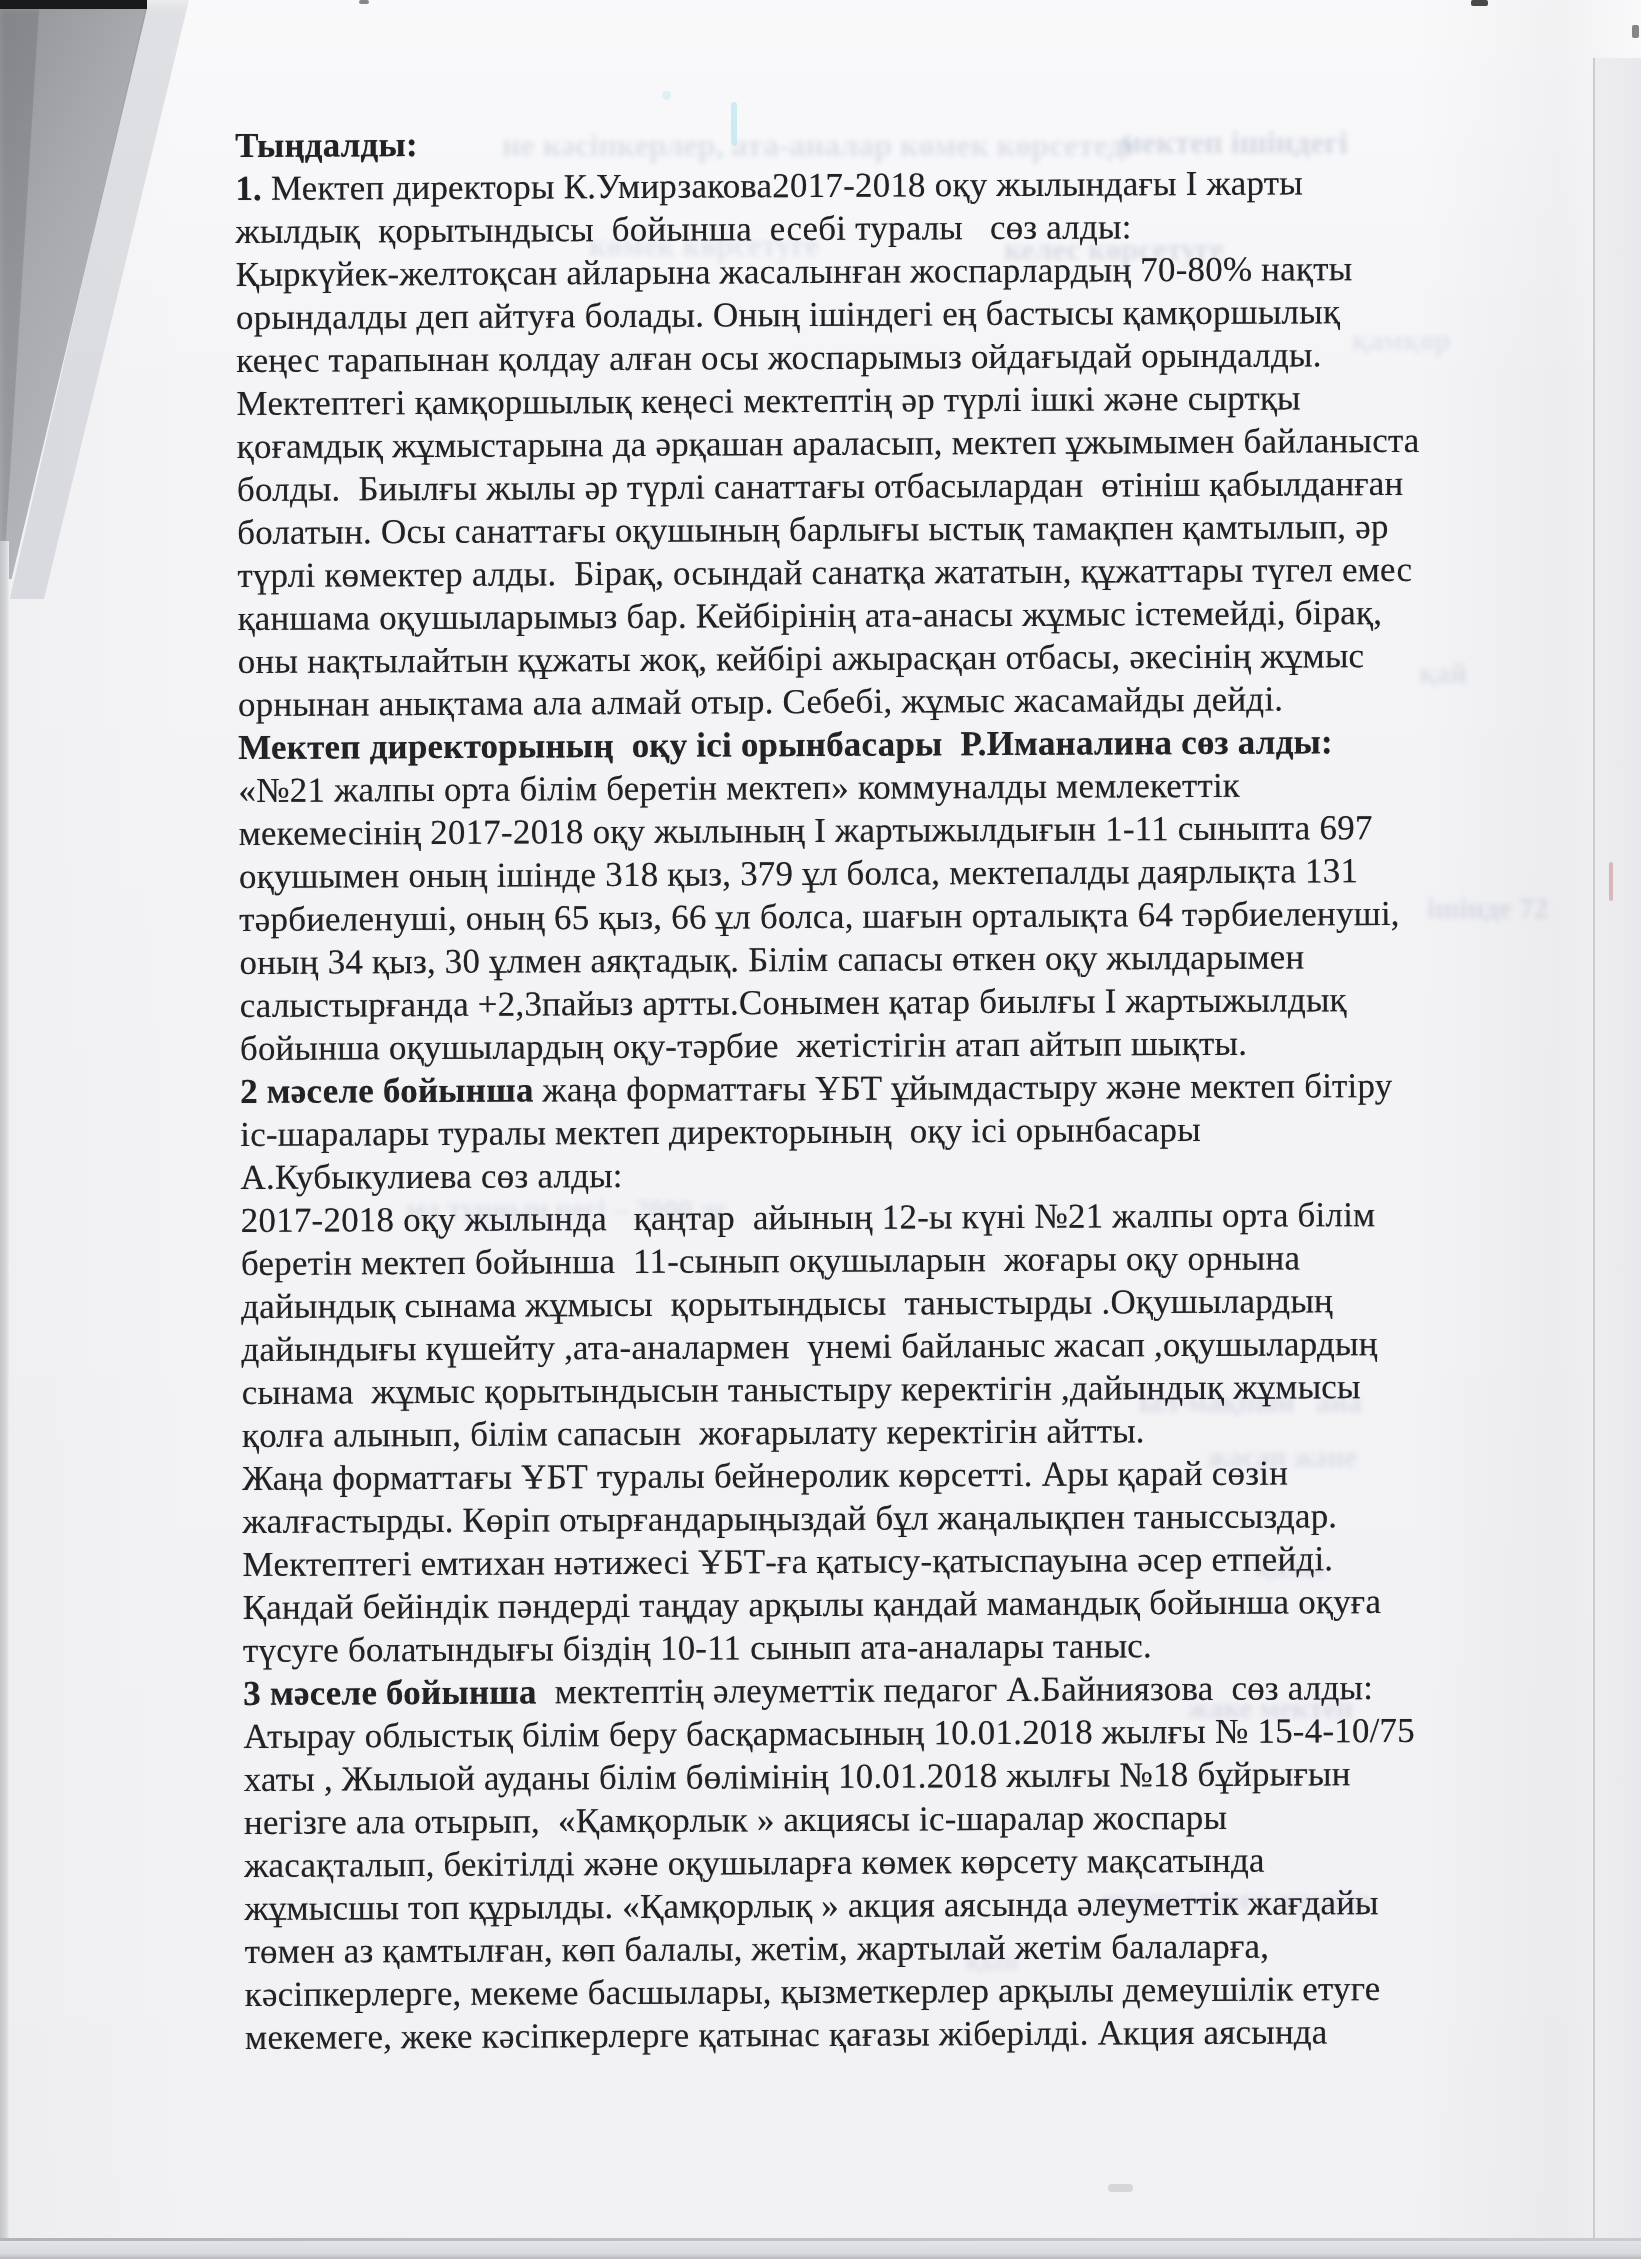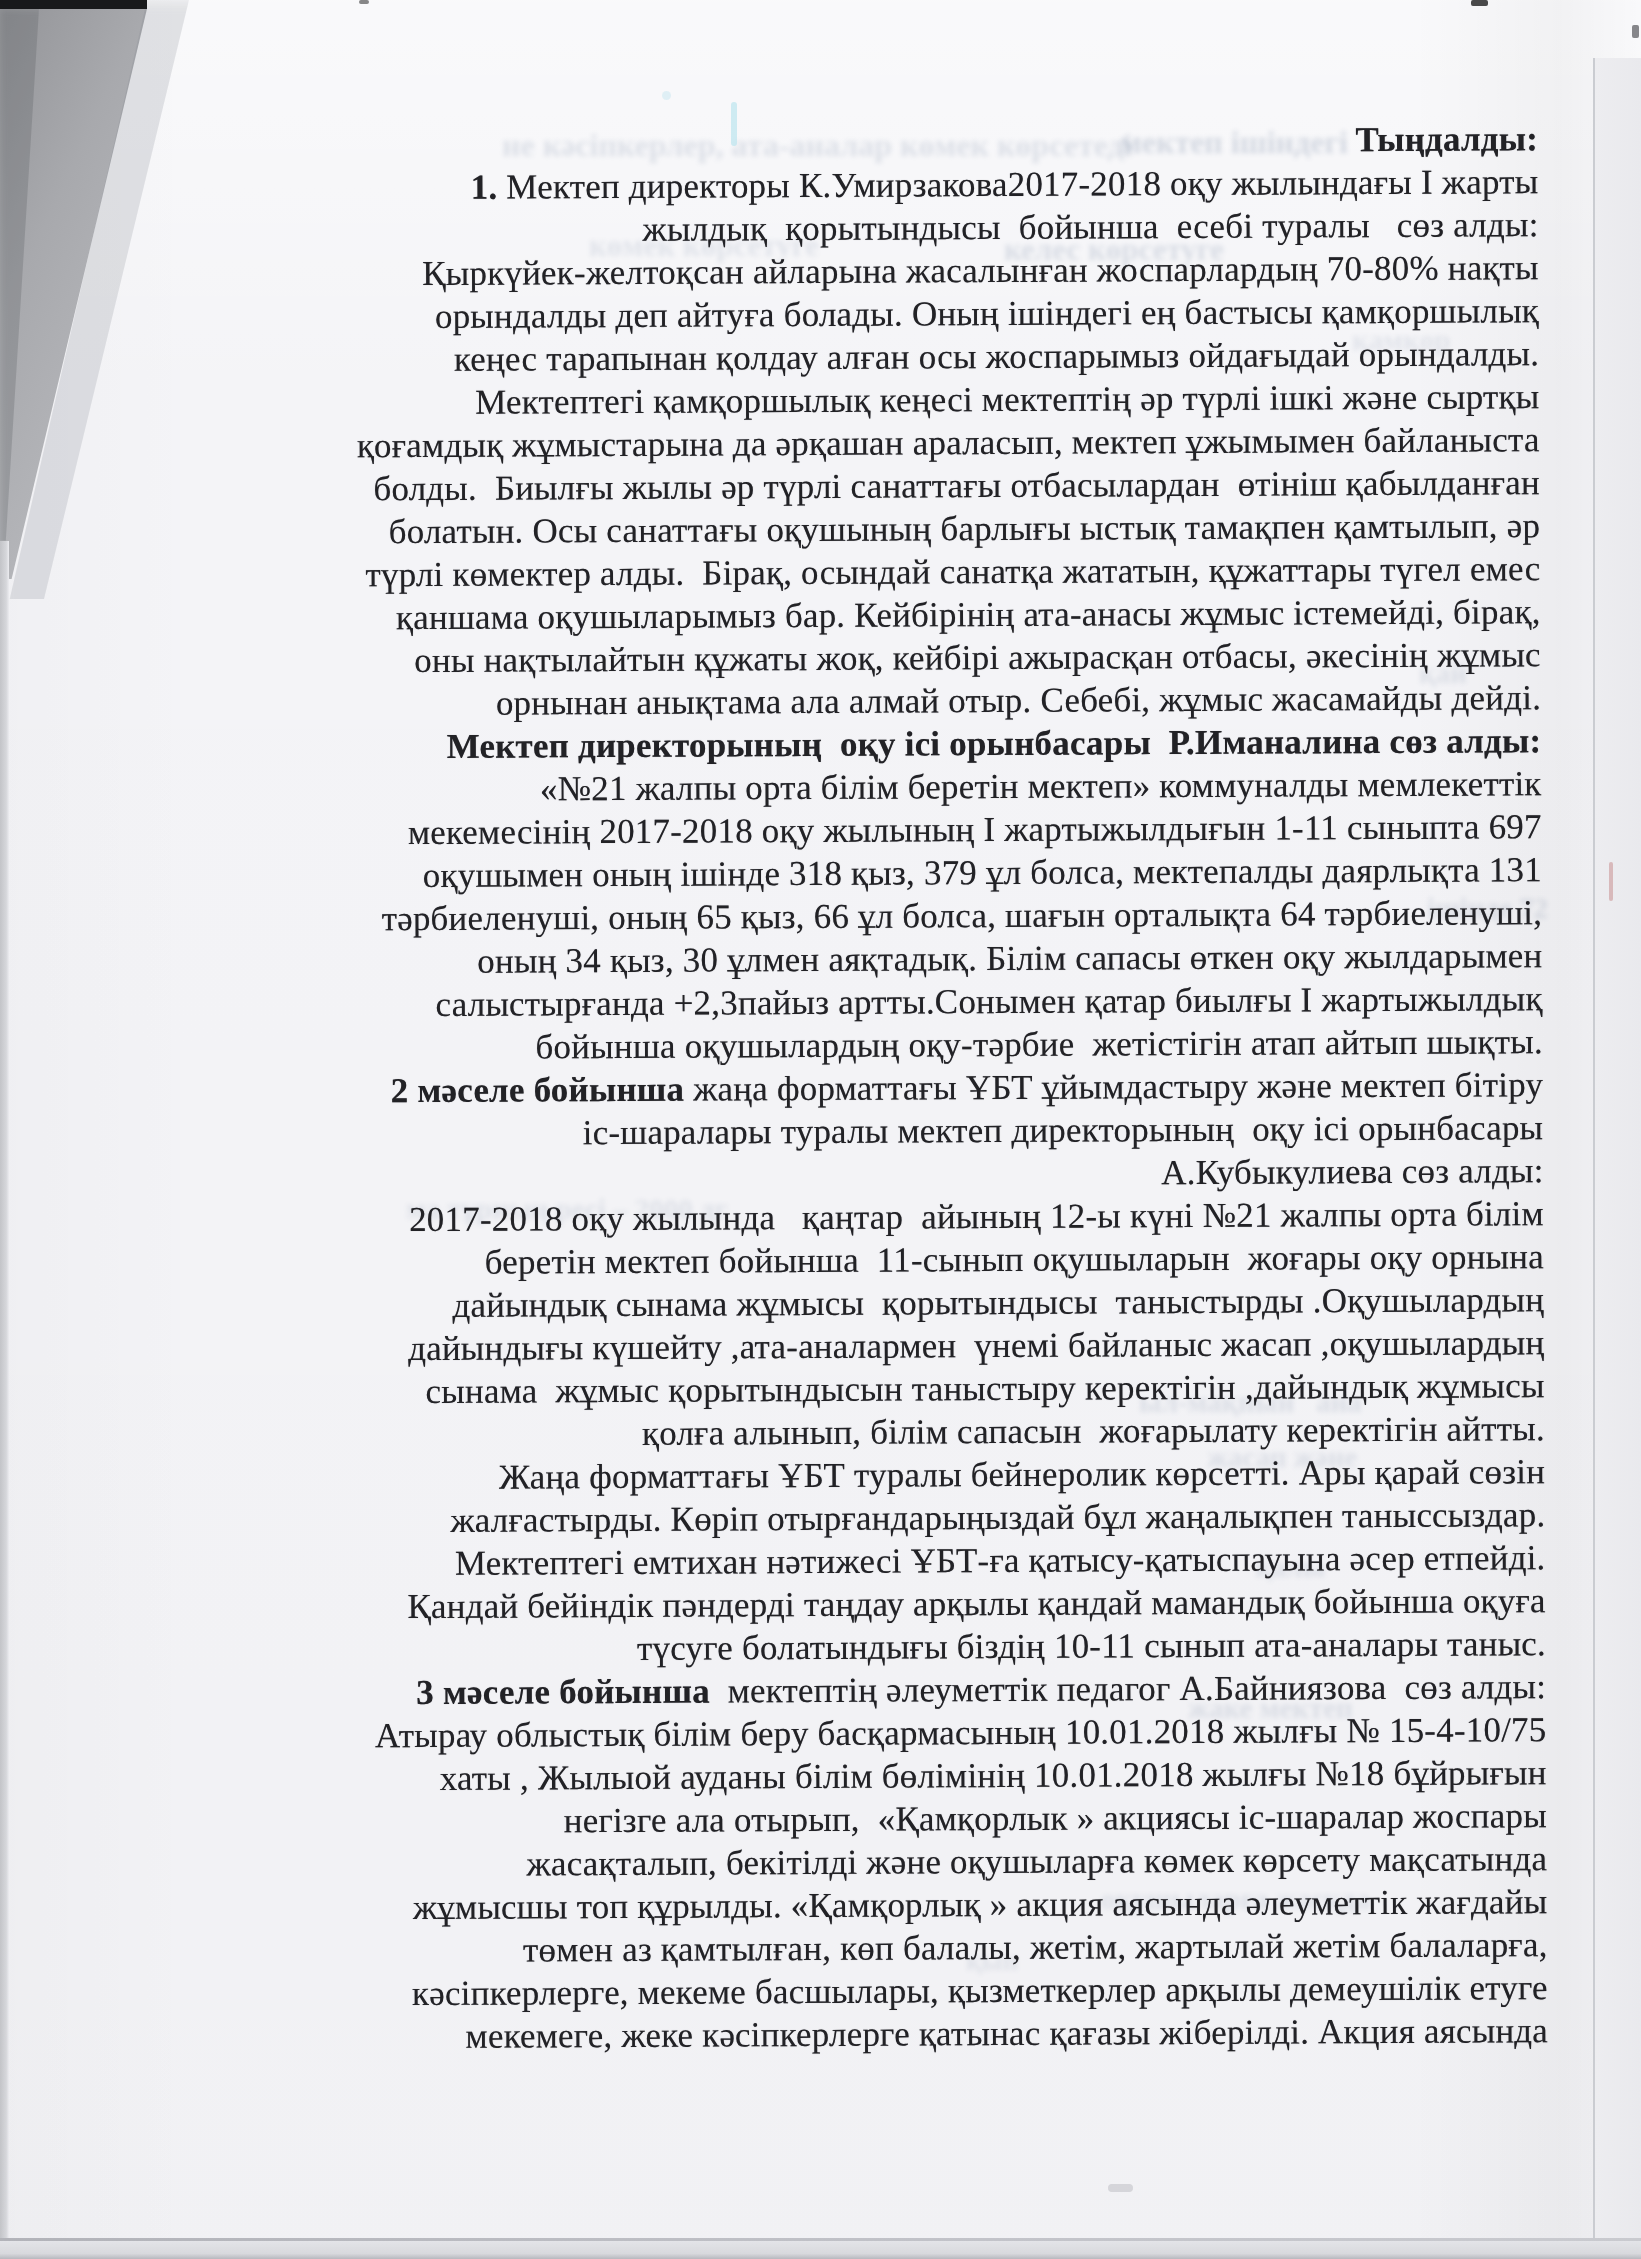--- a/index.html
+++ b/index.html
@@ -69,21 +69,21 @@
   .ghost{
     position:absolute;white-space:pre;color:#51678a;
     filter:blur(2.9px);font-weight:bold;
     font-family:"Liberation Serif","DejaVu Serif",serif;
   }
   .mark{position:absolute;}
 </style>
 </head>
 <body>
 
-<div style="position:absolute;inset:0;text-align:right;">
+<div style="position:absolute;inset:0;">
   <div class="paper-tint"></div>
 
   <div class="scanner-corner"></div>
   <div class="corner-dark-streak"></div>
   <div class="fold-shade"></div>
   <div class="scanner-top-bar"></div>
 
   <div class="left-edge-strip"></div>
   <div class="right-edge-strip"></div>
   <div class="right-edge-line"></div>

